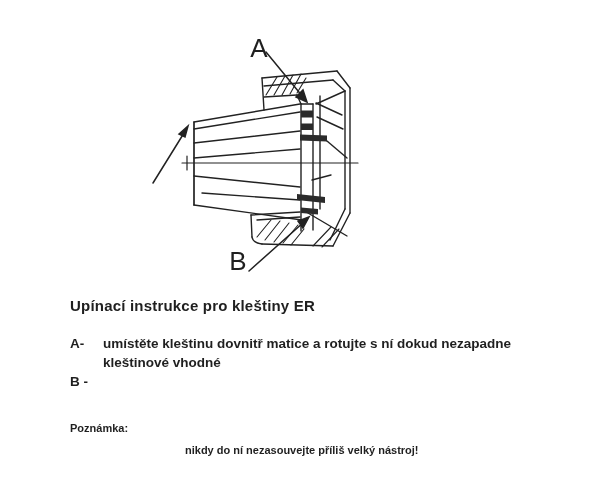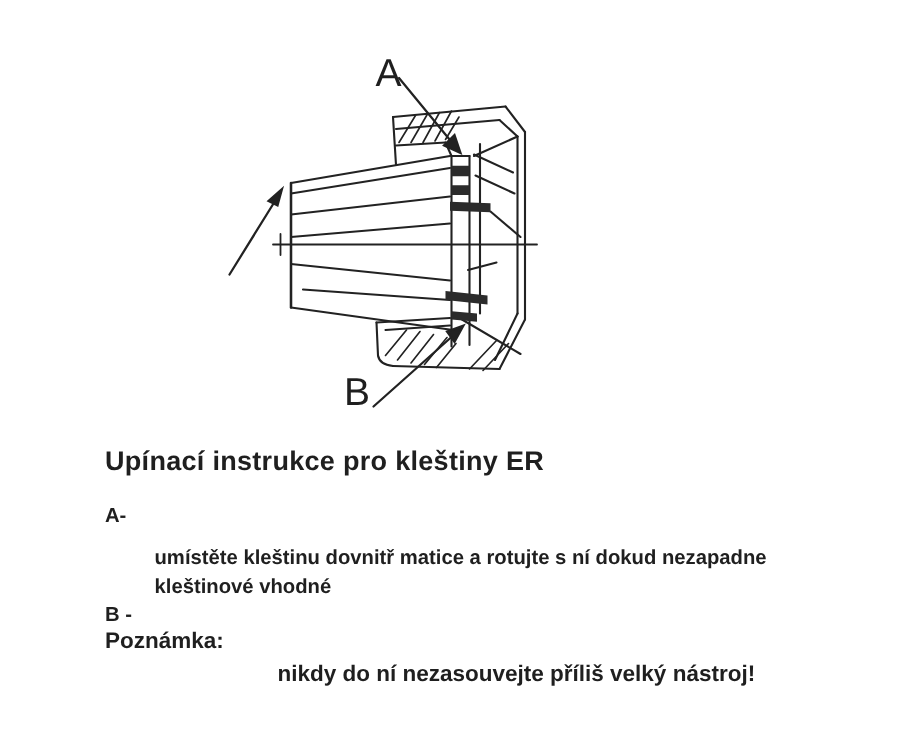--- a/index.html
+++ b/index.html
@@ -18,33 +18,33 @@
   #figure{
     position:absolute;left:0;top:0;width:600px;height:292px;
   }
   .callout-letter{
     font-family:"Liberation Sans","DejaVu Sans",sans-serif;
     font-size:26px;
     fill:var(--ink);
   }
   #title{
     position:absolute;left:70px;top:297px;
-    font-size:18px;font-weight:bold;letter-spacing:0.2px;
+    font-size:15px;font-weight:bold;letter-spacing:0.2px;
     white-space:nowrap;
   }
   #instructions{
     position:absolute;left:70px;top:334px;width:480px;
     font-size:13.5px;font-weight:bold;line-height:19px;
   }
   .instr-row{display:flex;}
   .instr-label{width:33px;flex:0 0 33px;}
-  .instr-text{flex:1;margin-top:28px;}
+  .instr-text{flex:1;}
   #note{
     position:absolute;left:70px;top:417px;width:500px;
-    font-size:15px;font-weight:bold;line-height:22px;
+    font-size:11px;font-weight:bold;line-height:22px;
     display:flex;
   }
   .note-label{width:115px;flex:0 0 115px;}
   .note-text{flex:1;}
 </style>
 </head>
 <body>
 
 <div id="page">
 

